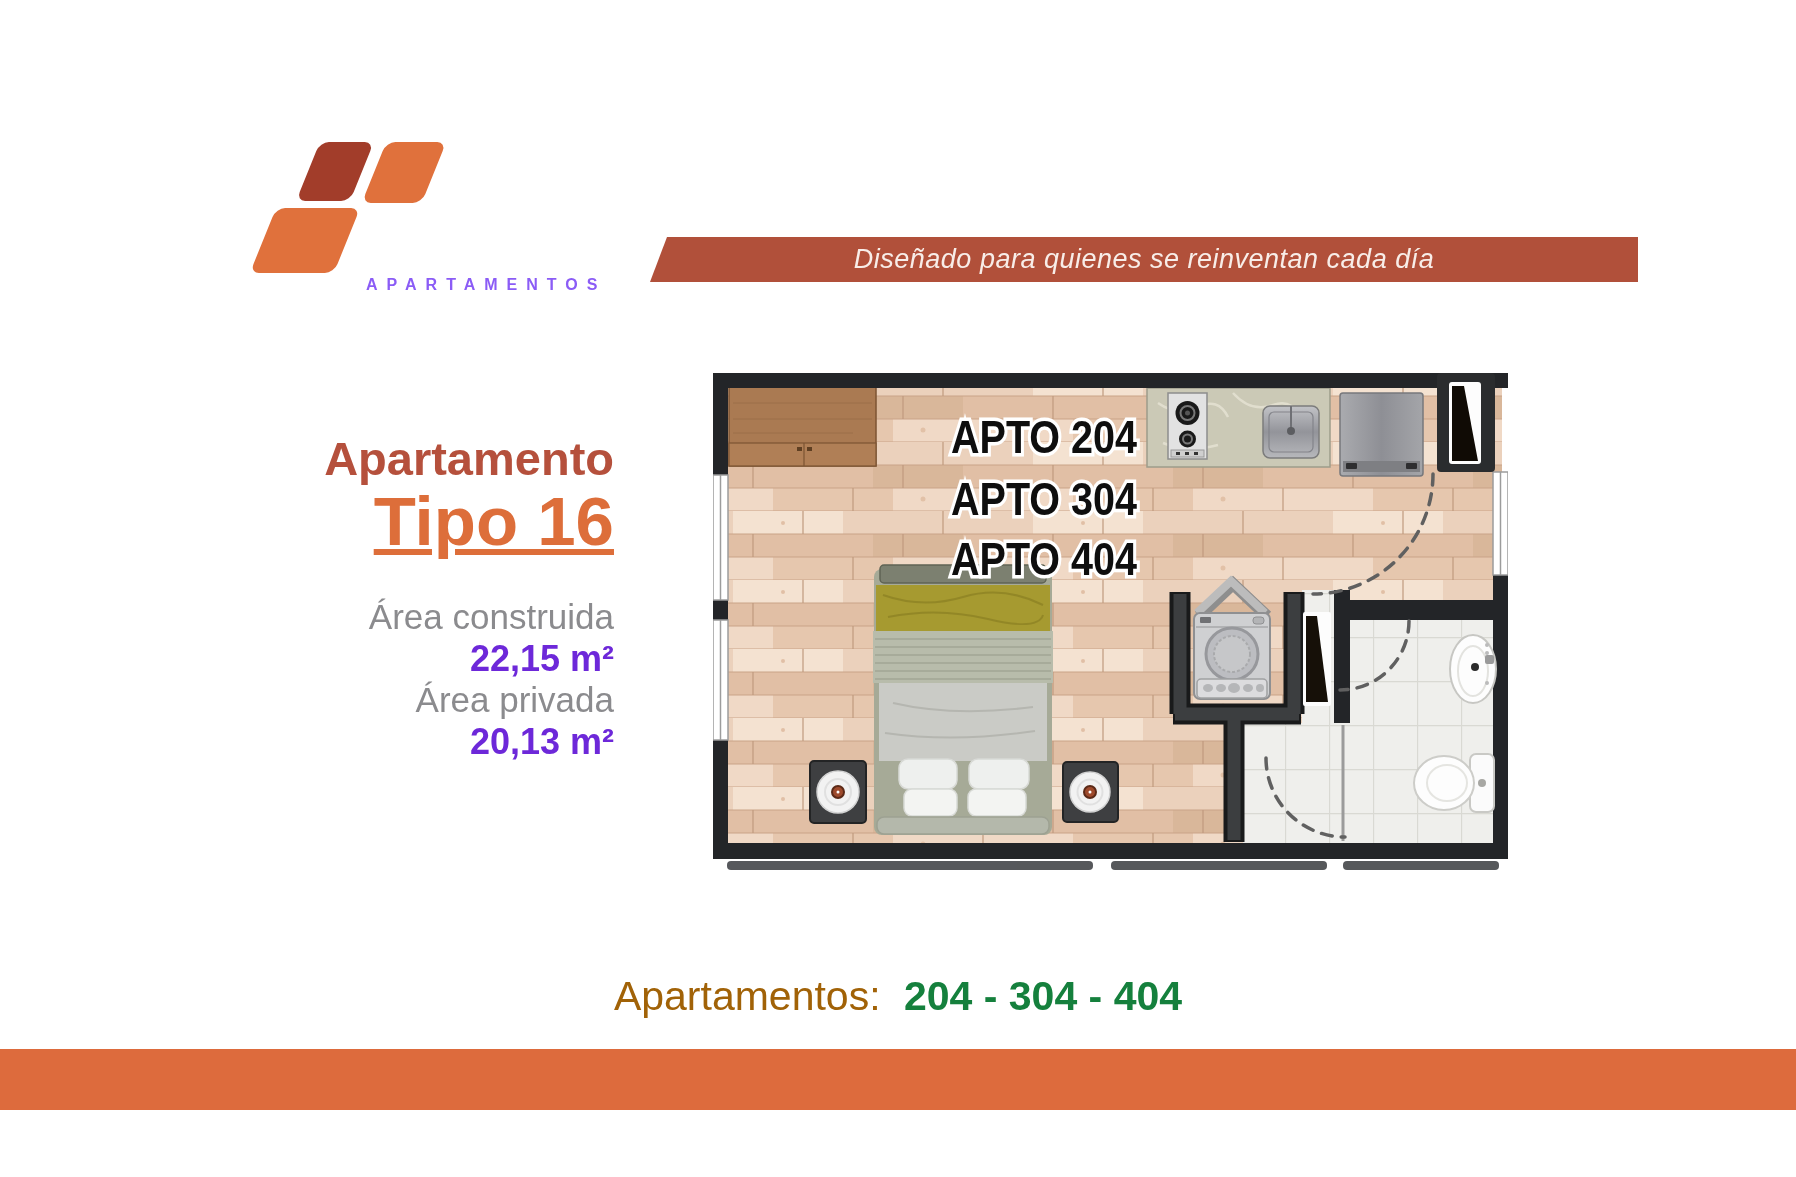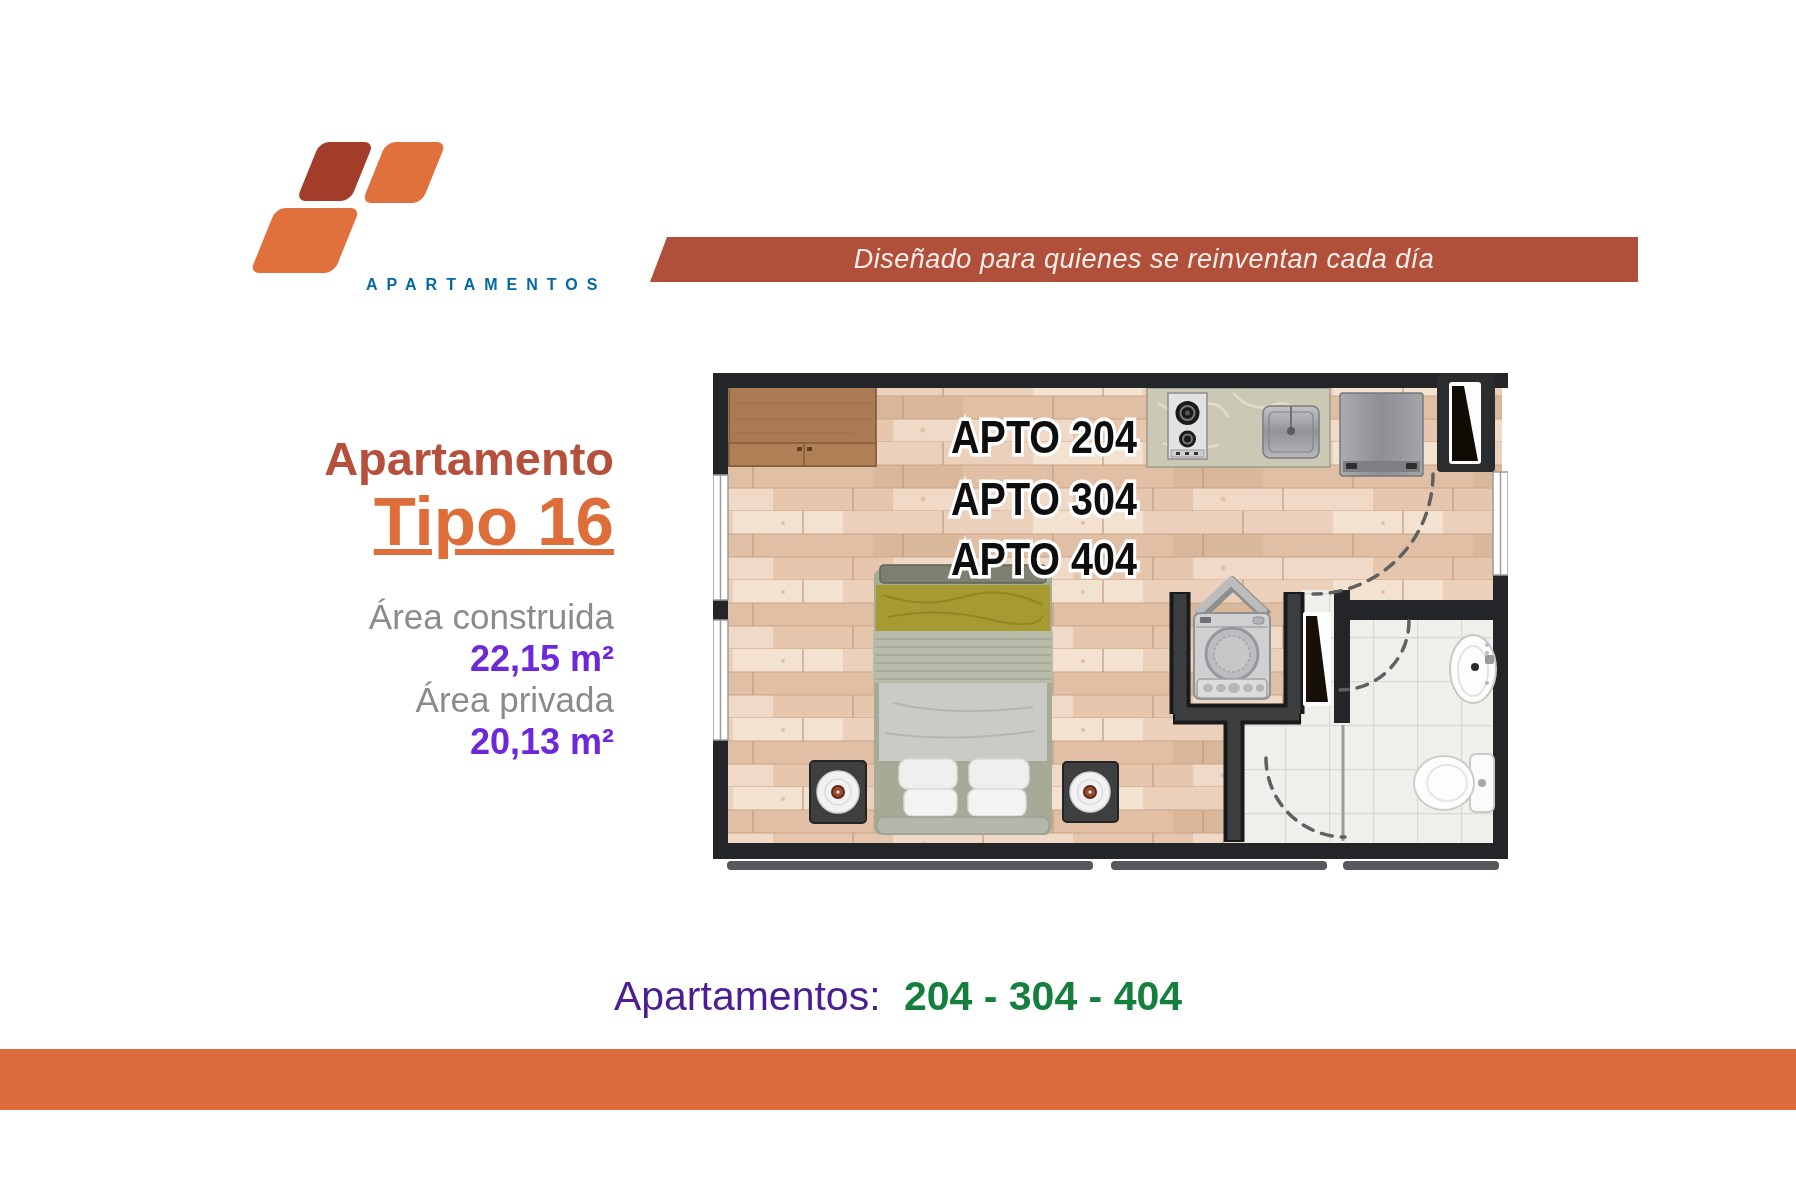--- a/index.html
+++ b/index.html
@@ -7,21 +7,21 @@
         font-family:"Liberation Sans",sans-serif;}
 
   
   .lg-shape{position:absolute;border-radius:9px;transform:skewX(-22deg);}
   .lg-a{left:308px;top:142px;width:54px;height:59px;background:#a23d2a;}
   .lg-b{left:374px;top:142px;width:60px;height:61px;background:#e0713c;}
   .lg-c{left:263px;top:208px;width:84px;height:65px;background:#e0713c;}
   .logo-pinot{position:absolute;left:345px;top:212px;font-size:67px;font-weight:bold;
               color:#e0713c;letter-spacing:3px;line-height:1;}
   .logo-sub{position:absolute;left:366px;top:277px;font-size:16px;font-weight:bold;
-            color:#0369a1;letter-spacing:9px;line-height:1;}
+            color:#8b5cf6;letter-spacing:9px;line-height:1;}
   .logo-wrap{position:absolute;left:0;top:0;width:700px;height:280px;}
 
   
   .banner{position:absolute;left:650px;top:213px;width:988px;height:45px;background:#b1503a;
           clip-path:polygon(17px 0,100% 0,100% 100%,0 100%);
           display:flex;align-items:center;justify-content:center;margin-top:24px;}
   .banner span{color:#f8ede8;font-style:italic;font-size:27px;letter-spacing:.5px;}
 
   
   .info-line{position:absolute;left:178px;width:436px;text-align:right;line-height:1.05;margin-top:46px;}
@@ -31,21 +31,21 @@
   .t-val  {color:#6d28d9;font-size:36px;font-weight:bold;}
   .t-ac{top:553px;} .t-acv{top:594px;} .t-ap{top:636px;} .t-apv{top:677px;}
 
   
   .plan{position:absolute;left:713px;top:373px;width:795px;height:500px;}
   .apto-text{font-family:"Liberation Sans",sans-serif;font-weight:bold;font-size:46px;
              fill:#0e0e0e;stroke:#ffffff;stroke-width:7px;paint-order:stroke;}
 
   
   .footer-text{position:absolute;left:0;top:974px;width:100%;text-align:center;font-size:41px;line-height:1.1;}
-  .footer-text .f-lbl{color:#4c1d95;text-align:right;}
+  .footer-text .f-lbl{color:#a16207;text-align:right;}
   .footer-text .f-units{color:#15803d;font-weight:bold;margin-left:12px;}
   .footer-bar{position:absolute;left:0;top:1049px;width:100%;height:61px;background:#dd6b3d;}
 </style>
 </head>
 <body>
 
 <div class="page">
 
   <div class="logo-wrap">
     <div class="lg-shape lg-a"></div>

